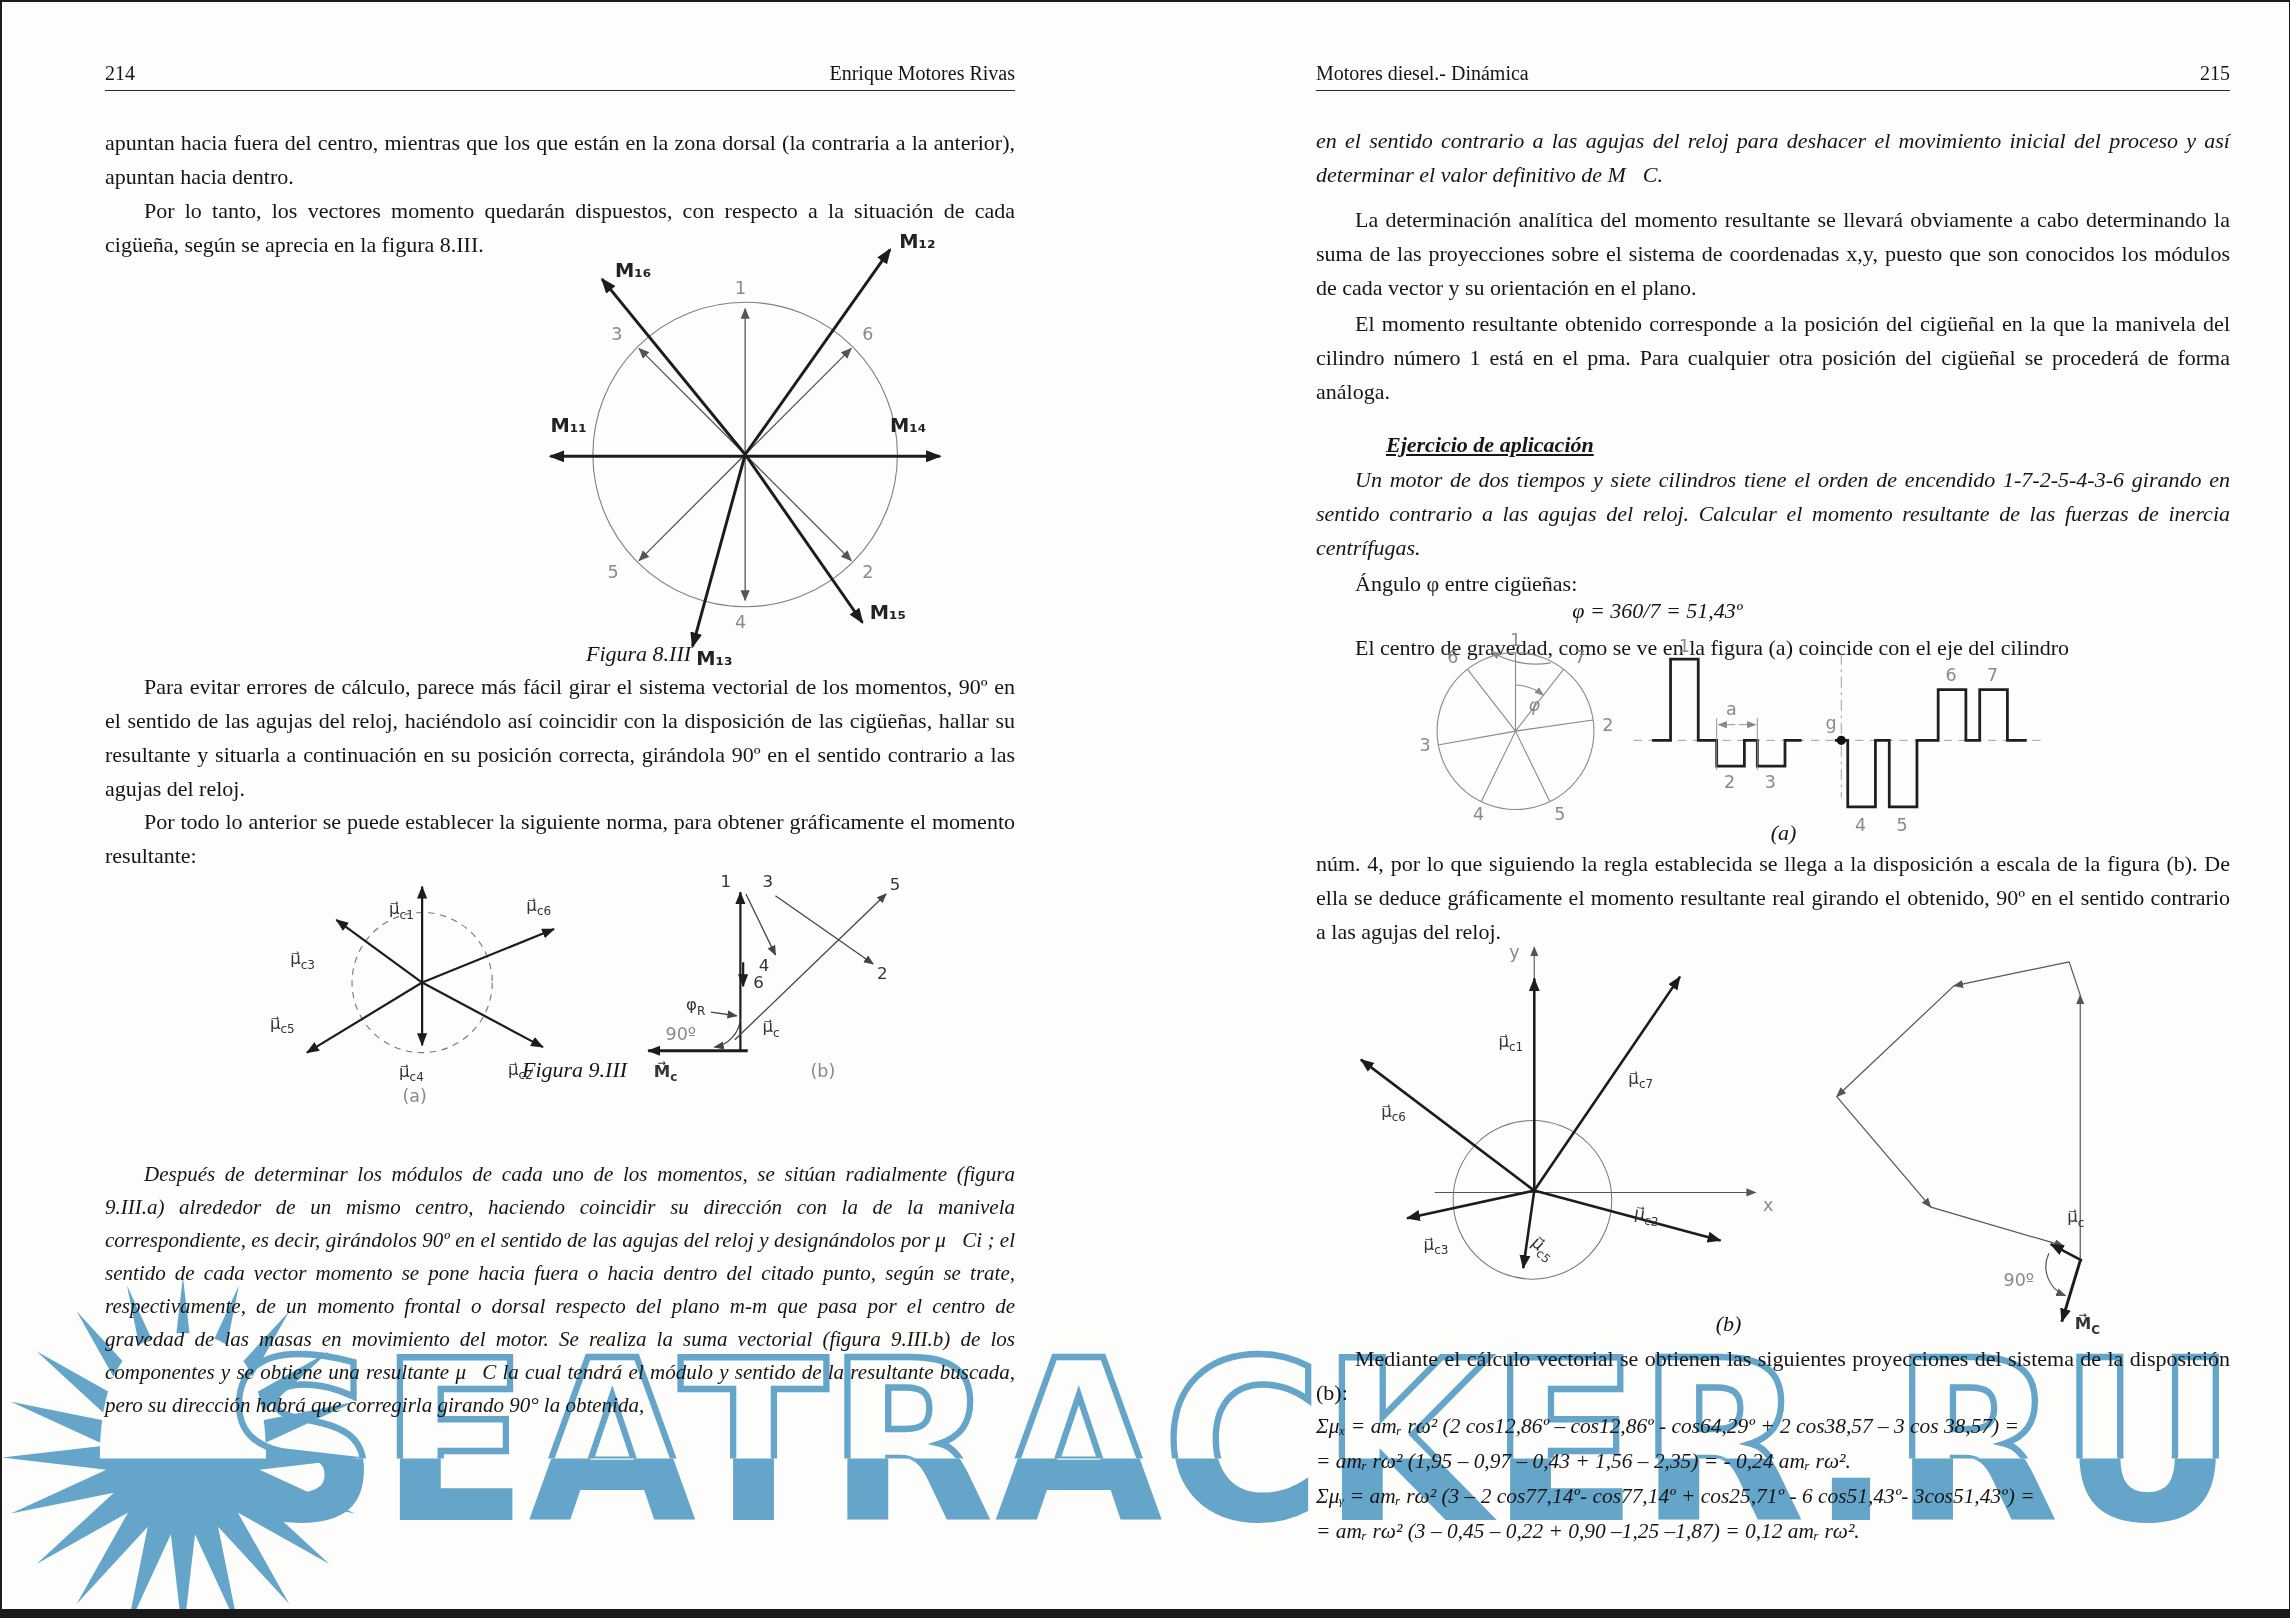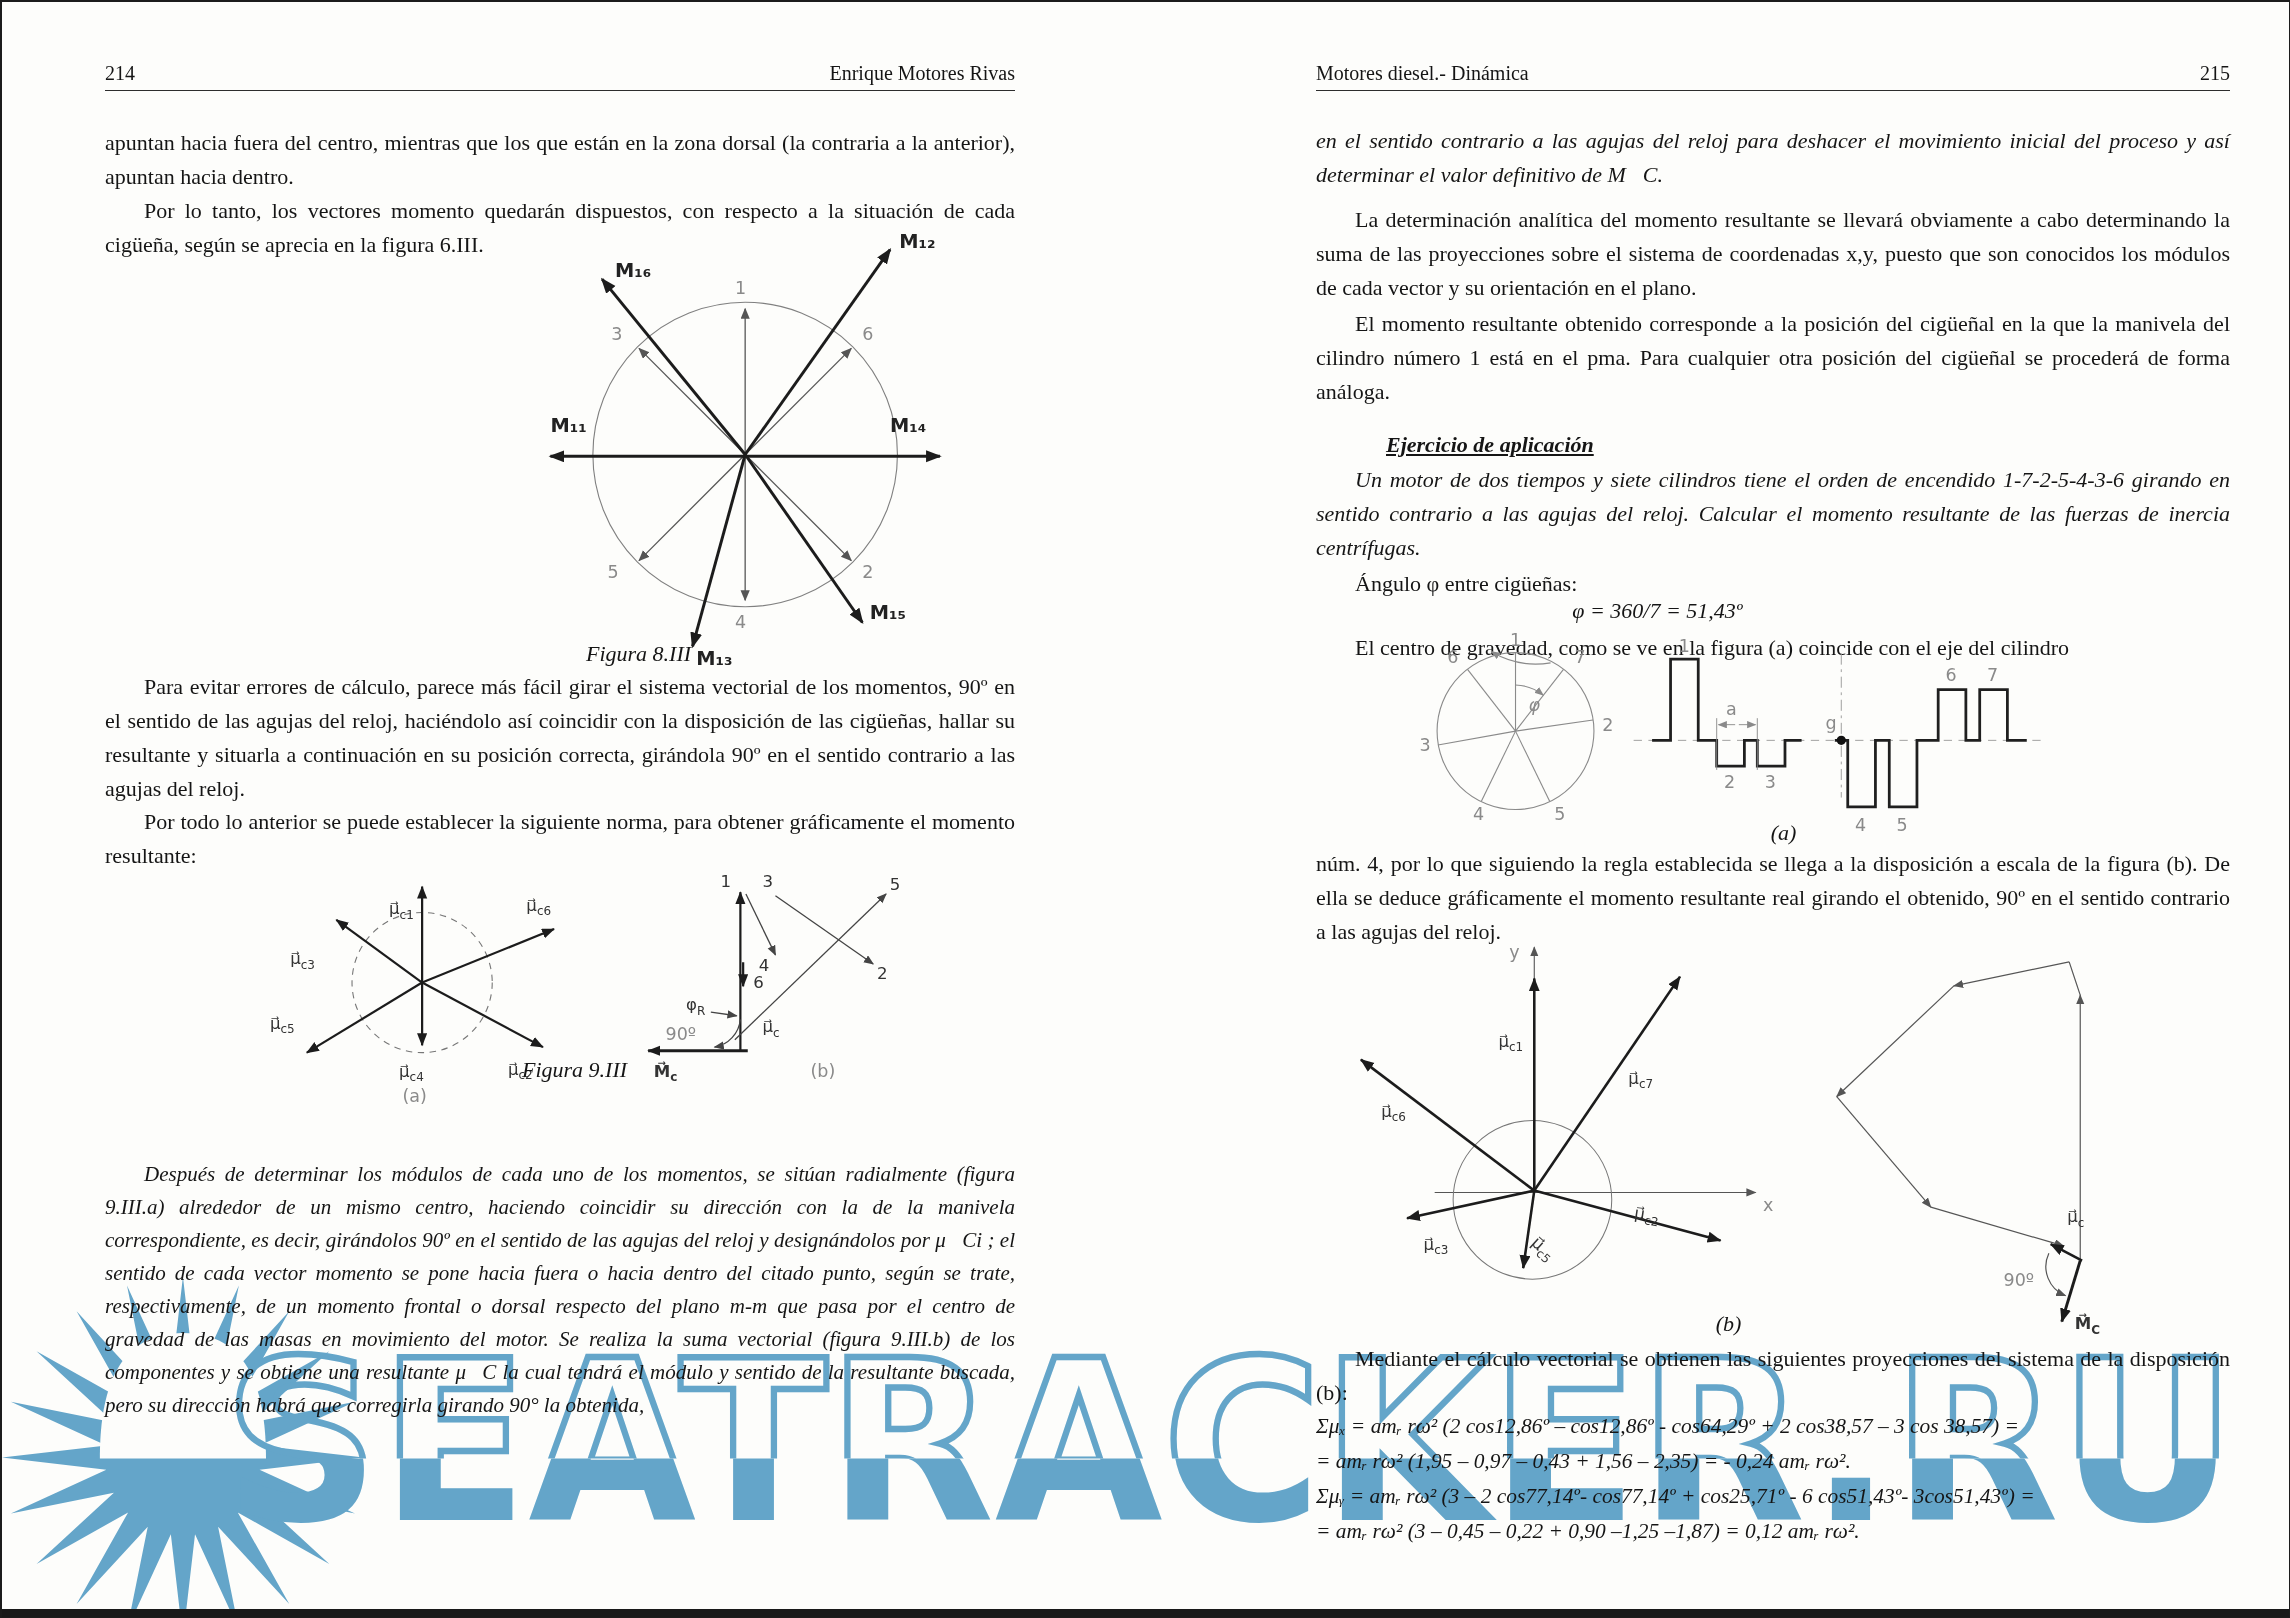--- a/index.html
+++ b/index.html
@@ -56,21 +56,21 @@
     <div class="hdr" id="hdr-l">
       <span>214</span>
       <span>Enrique Motores Rivas</span>
     </div>
     <div class="hdr" id="hdr-r">
       <span>Motores diesel.- Dinámica</span>
       <span>215</span>
     </div>
 
     <div class="bp colL" style="top:124px">apuntan hacia fuera del centro, mientras que los que están en la zona dorsal (la contraria a la anterior), apuntan hacia dentro.</div>
-    <div class="bp colL ind" style="top:192px">Por lo tanto, los vectores momento quedarán dispuestos, con respecto a la situación de cada cigüeña, según se aprecia en la figura 6.III.</div>
+    <div class="bp colL ind" style="top:192px">Por lo tanto, los vectores momento quedarán dispuestos, con respecto a la situación de cada cigüeña, según se aprecia en la figura 8.III.</div>
 
     <svg style="left:517px;top:231px" width="480" height="443" viewBox="560 250 520 480">
       <defs>
         <marker id="at8" markerUnits="userSpaceOnUse" markerWidth="14" markerHeight="12" refX="11" refY="5" orient="auto">
             <path d="M0,0 L12,5 L0,10 z" fill="#555"></path>
           </marker>
         <marker id="ab8" markerUnits="userSpaceOnUse" markerWidth="20" markerHeight="16" refX="15" refY="6.5" orient="auto">
             <path d="M0,0 L17,6.5 L0,13 z" fill="#1c1c1c"></path>
           </marker>
       </defs>

